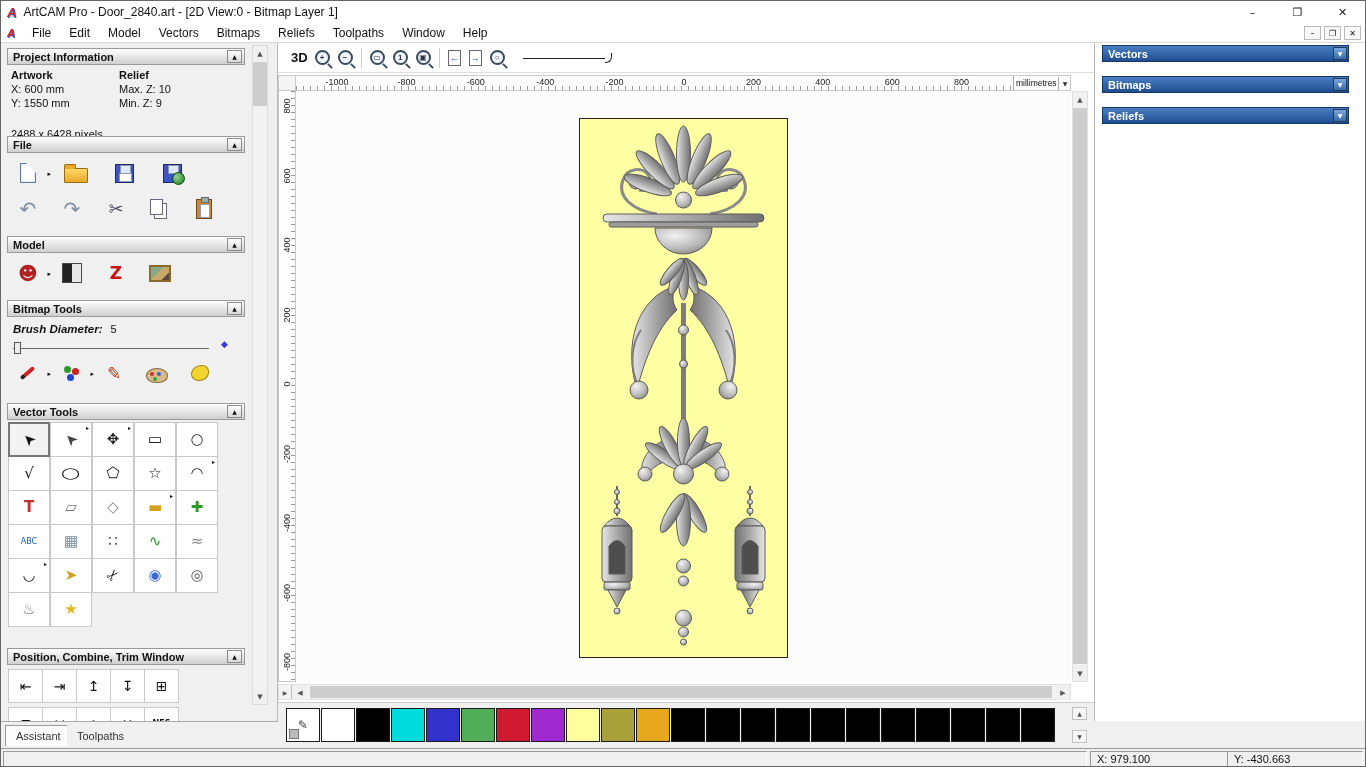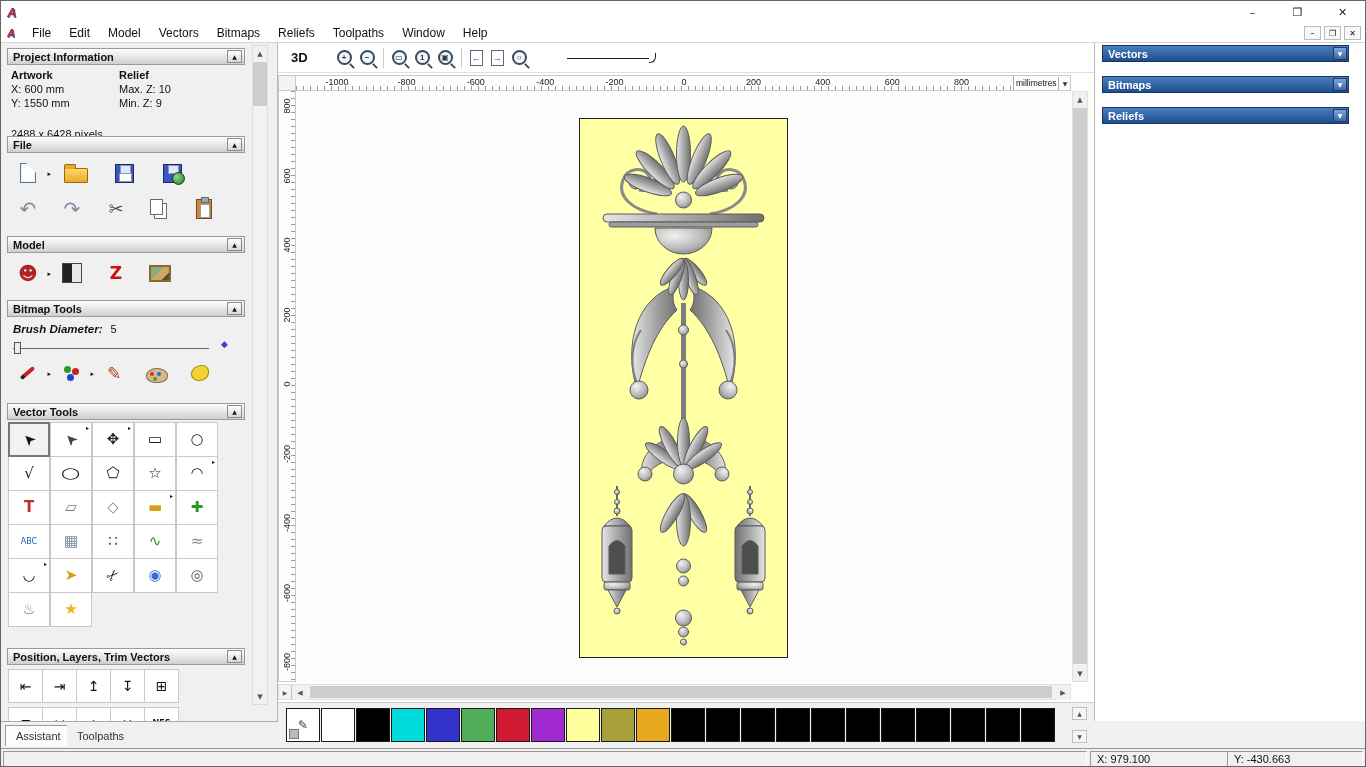--- a/index.html
+++ b/index.html
@@ -44,21 +44,21 @@
 .pcell .g{font-size:14px}
 .lscroll{position:absolute;right:9px;top:2px;width:16px;height:660px;background:#f3f3f3;border:1px solid #dcdcdc}
 .sbtn{position:absolute;width:14px;height:15px;background:#f0f0f0;color:#555;font-size:7px;display:flex;align-items:center;justify-content:center;font-family:"DejaVu Sans",sans-serif}
 .sthumb{position:absolute;left:0;width:14px;background:#cdcdcd}
 .left-tabs,.right-tabs{position:absolute;top:720px;height:27px;background:#f0f0f0;border-top:1px solid #aaa}
 .left-tabs{left:0;width:277px}
 .right-tabs{left:1093px;width:273px}
 .tab{position:absolute;top:3px;height:21px;padding:0 10px;display:flex;align-items:center;background:#f0f0f0;color:#333;cursor:default}
 .tab.active{background:#fcfcfc;border:1px solid #999;border-bottom:none}
 .center{position:absolute;left:277px;top:42px;width:816px;height:705px;background:#fff}
-.toolbar{position:absolute;left:0;top:0;width:100%;height:30px;background:#fff;border-bottom:1px solid #e0e0e0;display:flex;align-items:center;gap:24px;padding-left:8px}
+.toolbar{position:absolute;left:0;top:0;width:100%;height:30px;background:#fff;border-bottom:1px solid #e0e0e0;display:flex;align-items:center;gap:2px;padding-left:8px}
 .btn3d{font-weight:bold;font-size:13px;padding:1px 5px}
 .mag{width:15px;height:15px;border:2px solid #3a4a5c;border-radius:50%;position:relative;background:#f2f7ff;display:flex;align-items:center;justify-content:center;font-size:8px;color:#334;font-weight:bold}
 .mag::after{content:"";position:absolute;width:2px;height:6px;background:#3a4a5c;bottom:-6px;right:-3px;transform:rotate(-45deg)}
 .page-ic{width:13px;height:16px;background:#fff;border:1px solid #667;display:flex;align-items:center;justify-content:center;font-size:9px;color:#2255cc;font-weight:bold}
 .tsep{width:1px;height:20px;background:#ccc}
 .stroke-prev{width:82px;height:10px;border-bottom:1px solid #222;position:relative;margin-left:16px;top:-4px}
 .stroke-prev::after{content:"";position:absolute;right:-7px;bottom:-5px;width:6px;height:9px;border:1px solid #222;border-left:none;border-top:none;border-radius:0 0 6px 0}
 .rcorner{position:absolute;left:0;top:32px;width:18px;height:16px;background:#f4f4f4;border:1px solid #c9c9c9}
 .hruler{position:absolute;left:18px;top:32px;width:775px;height:16px;background:#fdfdfd;border:1px solid #c9c9c9;border-left:none}
 .htick{position:absolute;top:1px;transform:translateX(-50%);font-size:9px;color:#222}
@@ -110,20 +110,21 @@
 .ic-palette::before{content:"";position:absolute;left:3px;top:3px;width:4px;height:4px;border-radius:50%;background:#c33;box-shadow:7px 0 0 #36c,3px 5px 0 #3a3}
 .ic-blob{width:18px;height:16px;background:#f2d431;border:1px solid #a8860a;border-radius:60% 40% 55% 45%}
 </style>
 </head>
 <body>
 
 <div id="app">
 
   <div class="titlebar">
     <span class="app-logo">A</span>
+    <span class="title-text">ArtCAM Pro - Door_2840.art - [2D View:0 - Bitmap Layer 1]</span>
     <div class="win-btns">
       <div class="wbtn">–</div>
       <div class="wbtn">❐</div>
       <div class="wbtn">✕</div>
     </div>
   </div>
 
   <div class="menubar">
     <span class="menu-logo">A</span>
     <div class="menu-items">
@@ -381,21 +382,21 @@
       </div>
       <div class="sect-h" style="top: 257px;">
         <span>Bitmap Tools</span>
         <span class="col-btn">▲</span>
       </div>
       <div class="sect-h" style="top: 360px;">
         <span>Vector Tools</span>
         <span class="col-btn">▲</span>
       </div>
       <div class="sect-h" style="top: 605px;">
-        <span>Position, Layers, Trim Vectors</span>
+        <span>Position, Combine, Trim Window</span>
         <span class="col-btn">▲</span>
       </div>
     </div>
 
   <div class="left-tabs">
     <div class="tab active" style="left:4px">Assistant</div>
     <div class="tab" style="left:66px">Toolpaths</div>
   </div>
 
   <div class="center">

